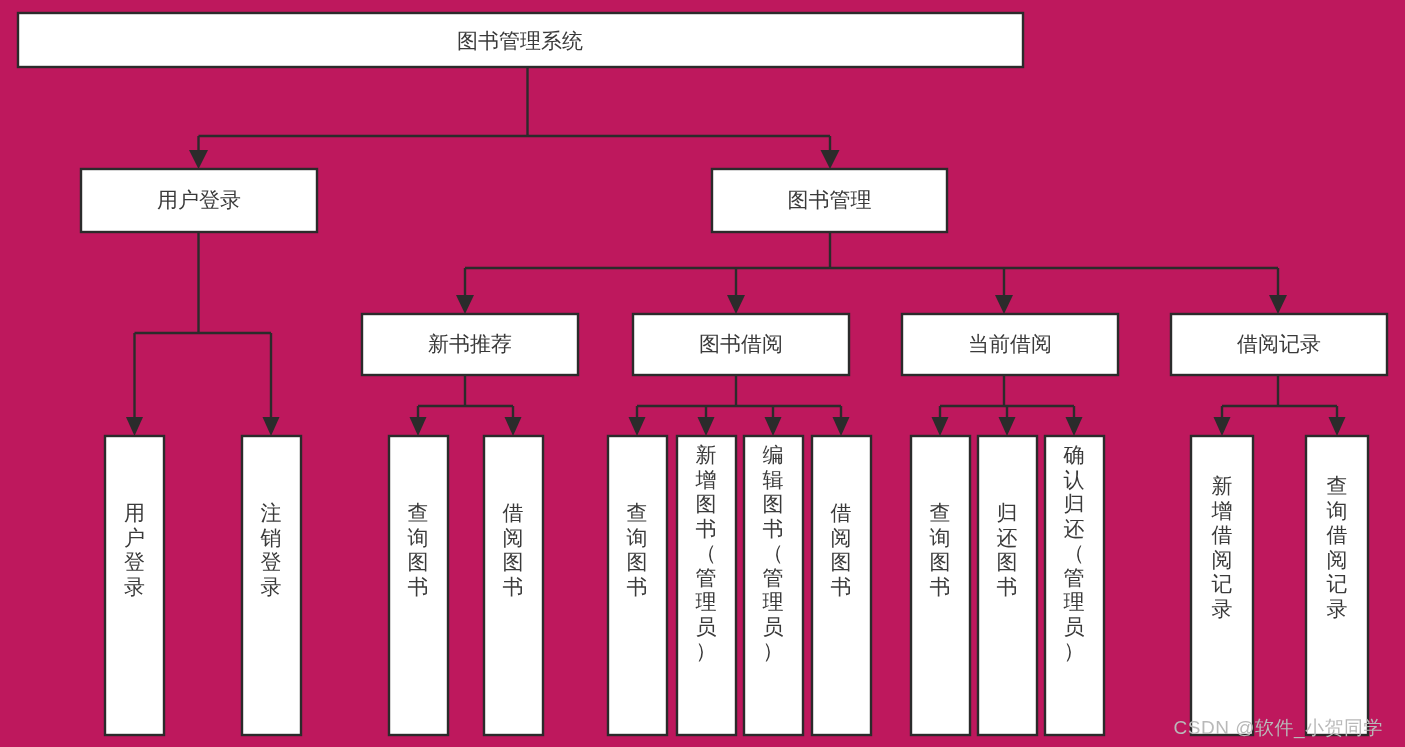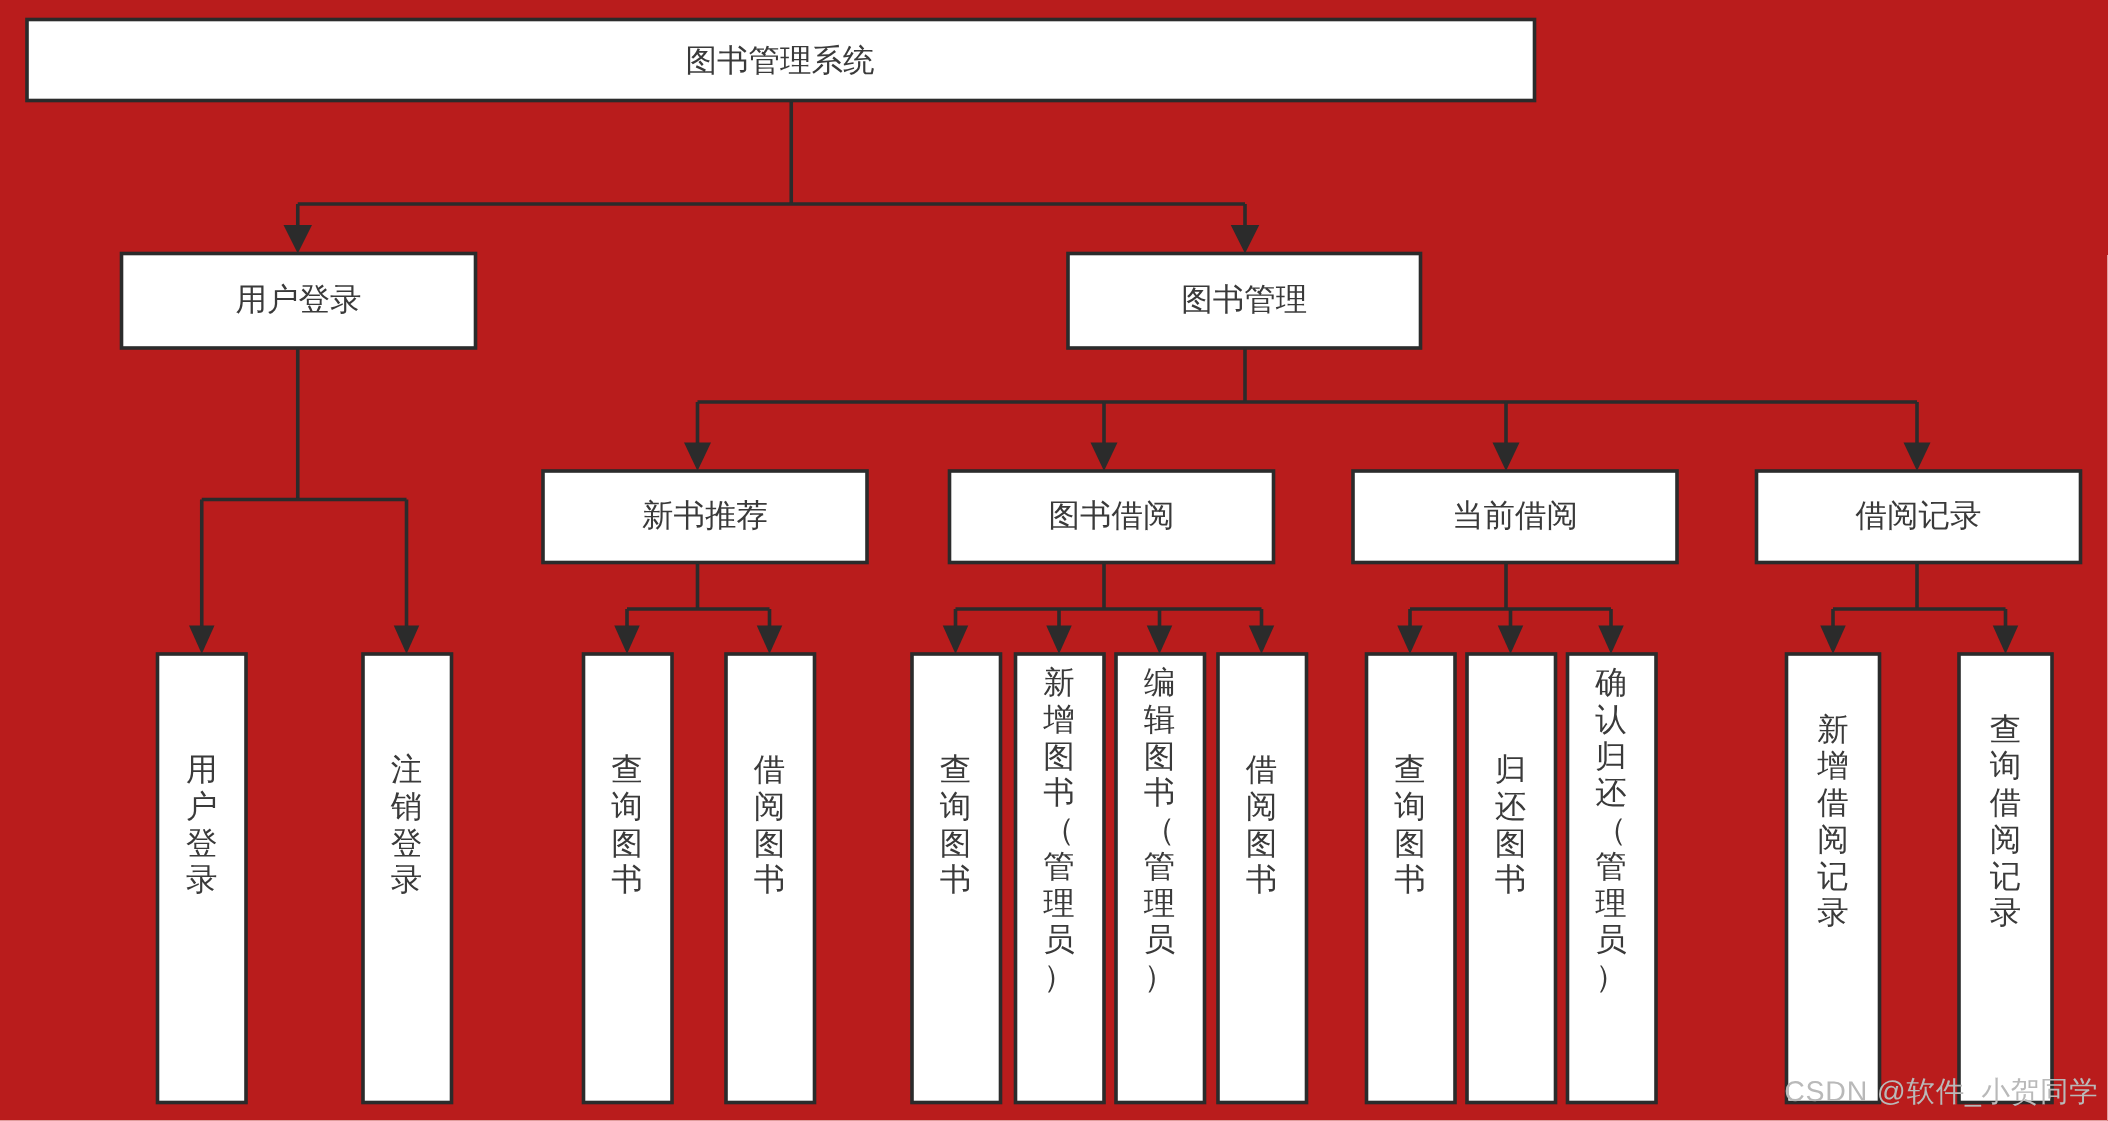--- a/index.html
+++ b/index.html
@@ -7,21 +7,21 @@
     padding: 0;
     background: #ffffff;
   }
   body {
     font-family: "Liberation Sans", "DejaVu Sans", sans-serif;
   }
   #diagram-root {
     position: relative;
     width: 1405px;
     height: 747px;
-    background: #b91c1c;
+    background: #be185d;
     overflow: hidden;
   }
   svg#flow {
     position: absolute;
     top: 0;
     left: 0;
     width: 1405px;
     height: 747px;
     display: block;
   }
@@ -52,21 +52,21 @@
     dominant-baseline: middle;
   }
   .leaf-label-v {
     font-family: "Liberation Sans", "DejaVu Sans", sans-serif;
     font-size: 21px;
     fill: #3a3a3a;
     text-anchor: middle;
   }
   .watermark {
     position: absolute;
-    right: 6px;
+    right: 22px;
     bottom: 6px;
     font-family: "Liberation Sans", "DejaVu Sans", sans-serif;
     font-size: 19px;
     color: #b9b9b9;
     letter-spacing: 0.5px;
     white-space: nowrap;
     user-select: none;
   }
 </style>
 </head>

